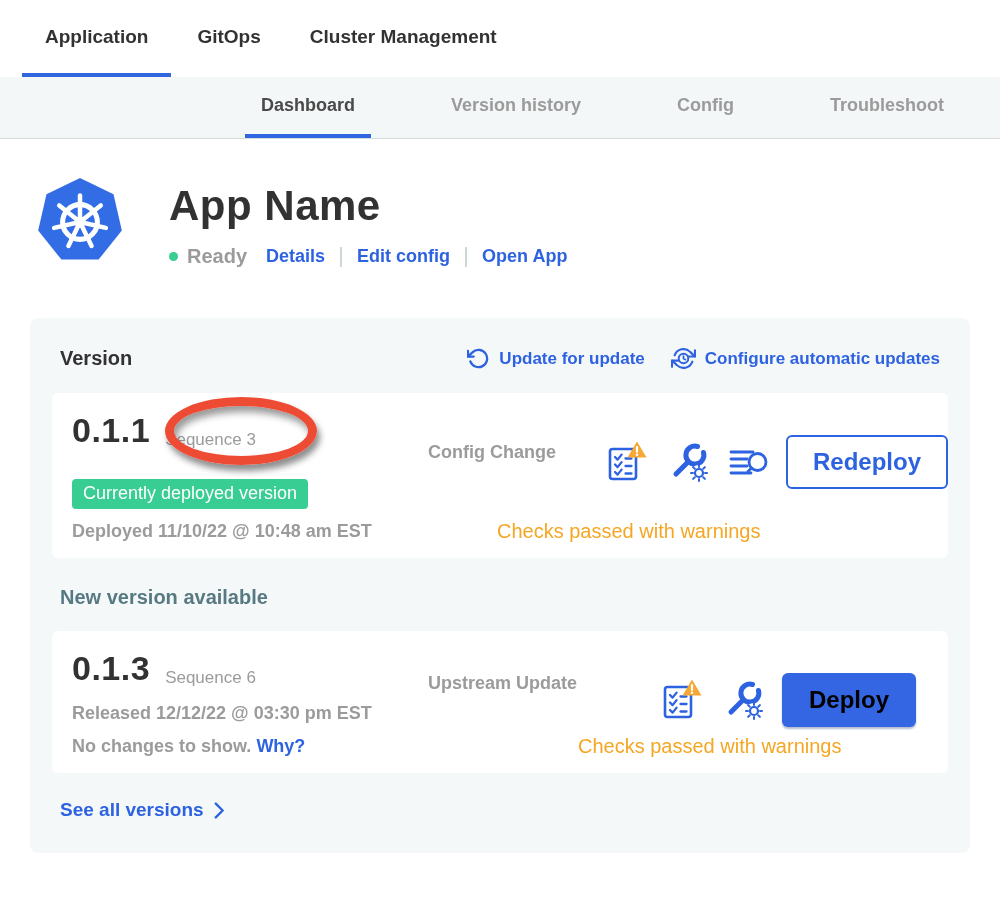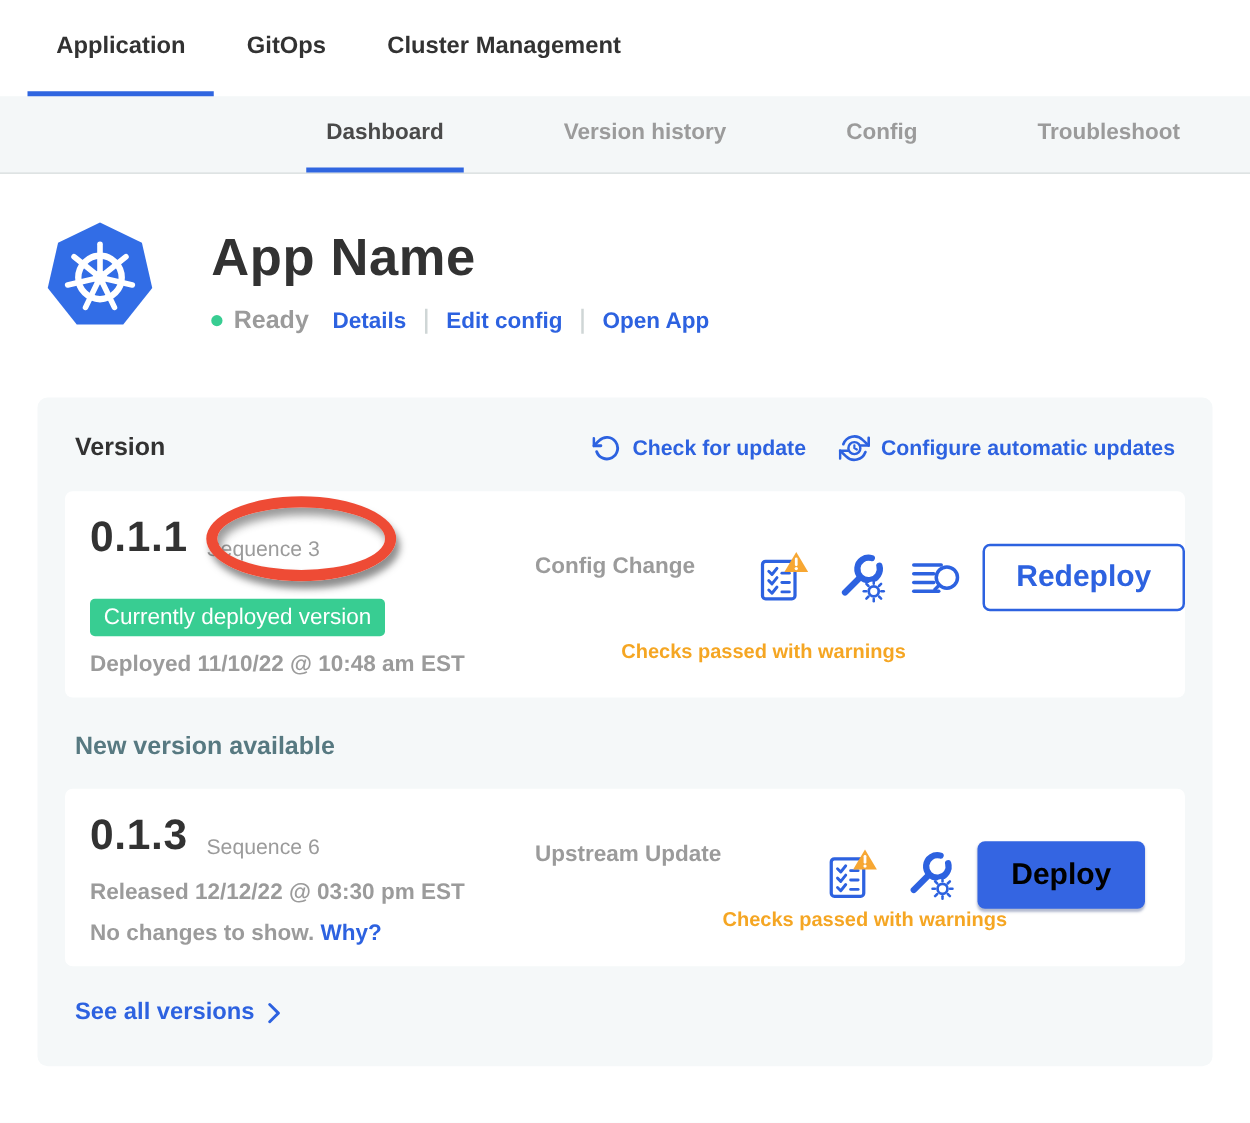--- a/index.html
+++ b/index.html
@@ -51,21 +51,21 @@
   .card-next .change-type { margin-top:26px; }
   .right-zone { flex:1; display:flex; justify-content:flex-end; }
   .actions-row { display:flex; align-items:center; gap:17px; margin-top:26px; margin-right:12px;
     align-self:flex-start; }
   .check-icon { display:block; cursor:pointer; }
   .btn { border-radius:6px; font-size:24px; font-weight:700; cursor:pointer;
     font-family:"Liberation Sans", sans-serif; }
   .btn-outline { background:#fff; border:2px solid #2d62e0; color:#2d62e0; padding:11px 25px; }
   .btn-solid { background:#3465e2; border:none; color:#000000; padding:13px 27px;
     box-shadow:0 2px 2px rgba(40,60,120,.35); }
-  .checks-status { position:absolute; bottom:27px; font-size:16px; font-weight:700; color:#f5a623; }
+  .checks-status { position:absolute; bottom:15px; font-size:20px; font-weight:400; color:#f5a623; }
   .card-current .checks-status { left:445px; }
   .card-next .checks-status { left:526px; }
 
   .new-version-heading { margin:28px 8px 22px; font-size:20px; font-weight:700; color:#577981; }
 
   .see-all-row { display:flex; align-items:center; gap:10px; margin:26px 8px 6px; cursor:pointer; }
   .see-all-label { font-size:19px; font-weight:700; color:#2d62e0; }
 
   
   .annotation-ellipse { position:absolute; left:93px; top:-14px; width:152px; height:68px;
@@ -122,21 +122,21 @@
 <section class="version-section">
 
   <div class="section-header">
     <div class="section-title">Version</div>
 
     <div class="action-link">
       <svg width="23" height="23" viewBox="0 0 24 24" fill="none" stroke="#2d62e0" stroke-width="2.4" stroke-linecap="round" stroke-linejoin="round">
         <polyline points="1 4 1 10 7 10"></polyline>
         <path d="M3.51 15a9 9 0 1 0 2.13-9.36L1 10"></path>
       </svg>
-      <span>Check for update</span>
+      <span>Update for update</span>
     </div>
 
     <div class="action-link">
       <svg width="25" height="25" viewBox="0 0 24 24" fill="none" stroke="#2d62e0" stroke-width="2" stroke-linecap="round" stroke-linejoin="round">
         <polyline points="23 4 23 10 17 10"></polyline>
         <polyline points="1 20 1 14 7 14"></polyline>
         <path d="M3.51 9a9 9 0 0 1 14.85-3.36L23 10M1 14l4.64 4.36A9 9 0 0 0 20.49 15"></path>
         <circle cx="12" cy="12" r="4.6" stroke-width="1.9"></circle>
         <path d="M12 9.8V12l1.9 1.1" stroke-width="1.7"></path>
       </svg>

